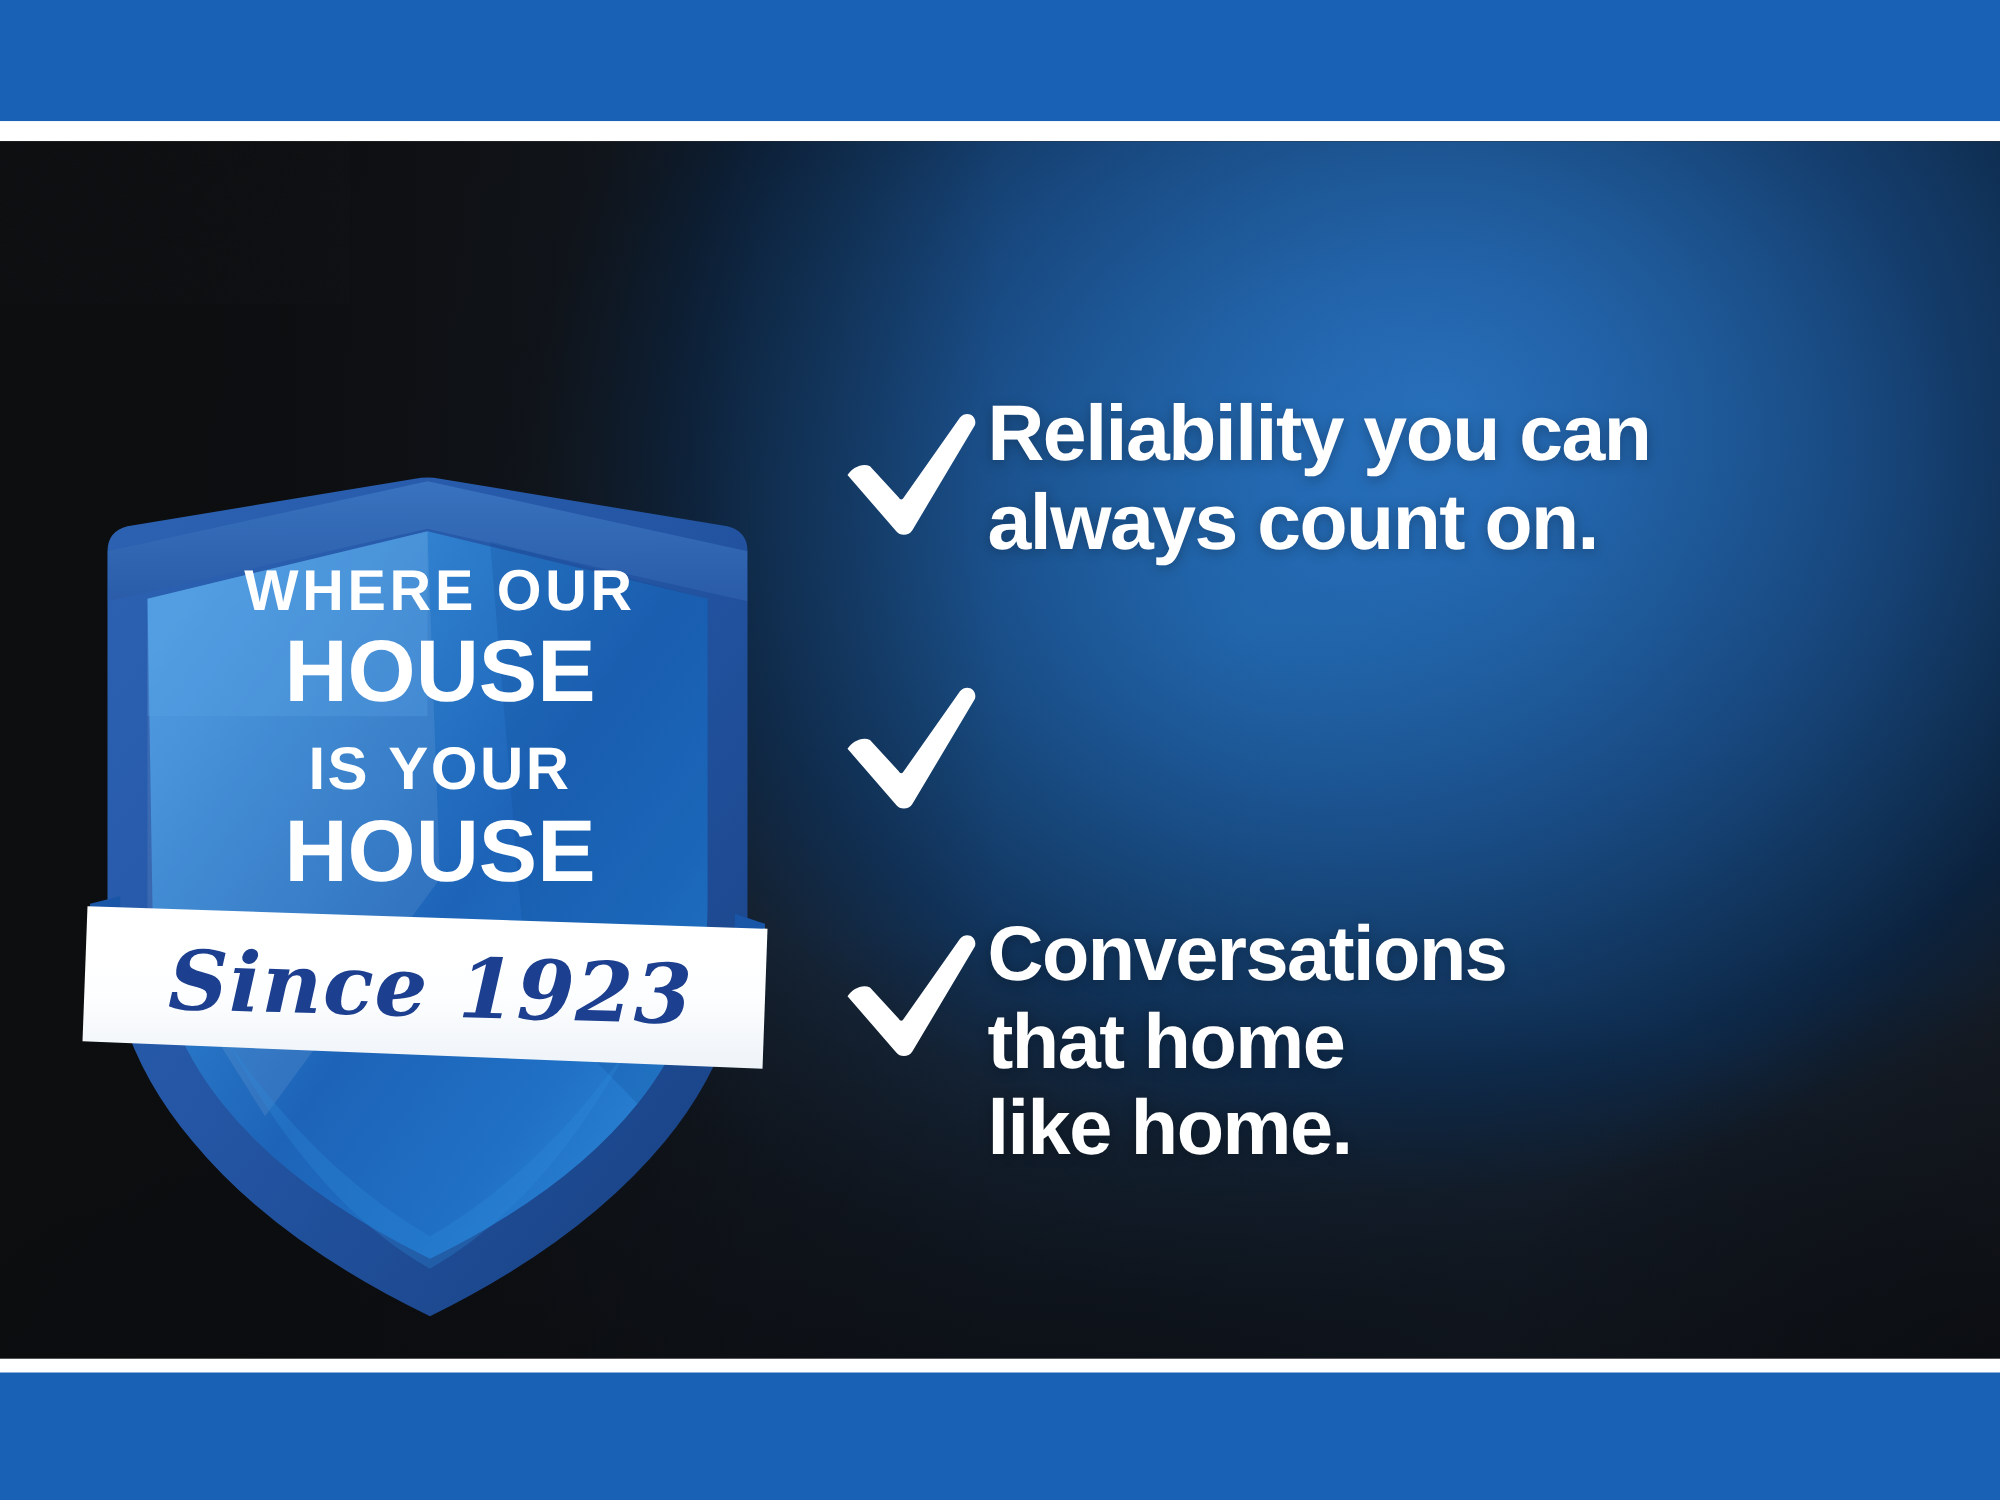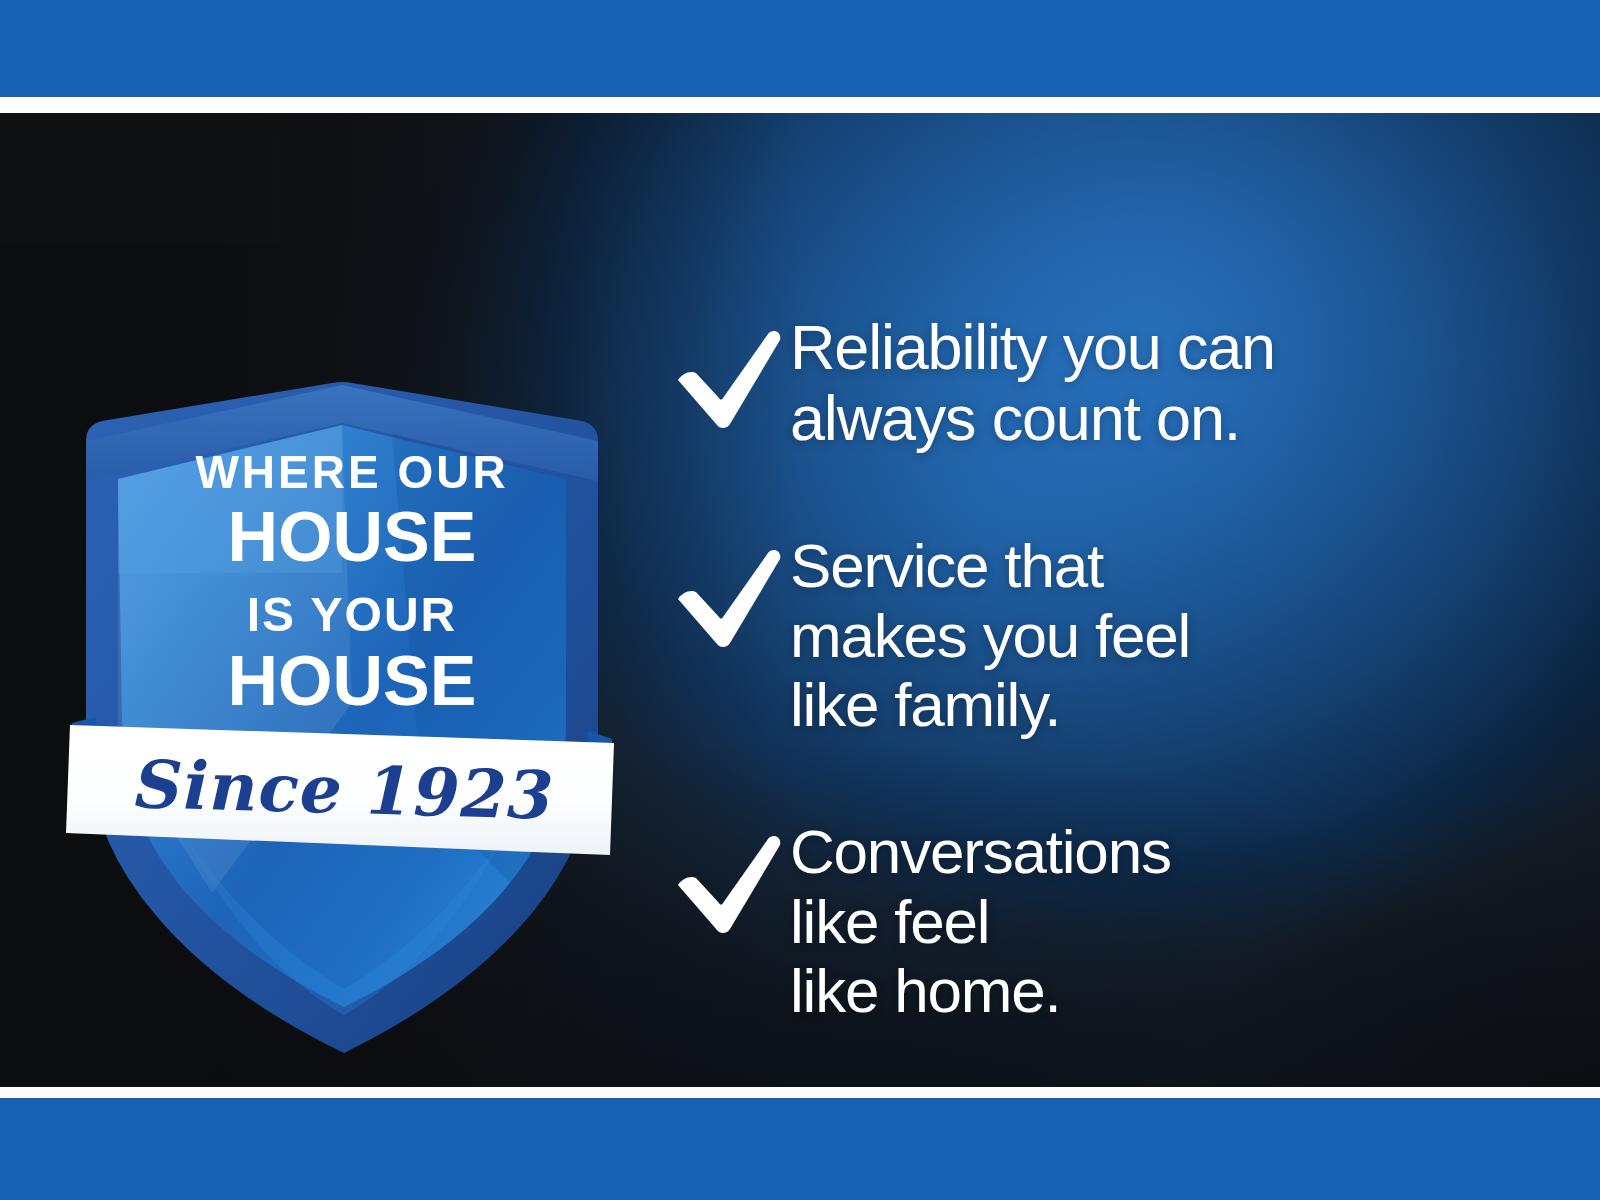--- a/index.html
+++ b/index.html
@@ -162,21 +162,21 @@
     flex: 0 0 auto;
     width: 118px;
     padding-top: 20px;
   }
   .check-wrap svg { display: block; width: 112px; height: 104px; }
 
   .bullet-text {
     flex: 1 1 auto;
     color: #ffffff;
     font-family: "Liberation Sans", sans-serif;
-    font-weight: normal;
+    font-weight: bold;
     font-size: 63px;
     line-height: 1.12;
     letter-spacing: -1.2px;
     white-space: pre-line;
     text-shadow: 0 2px 10px rgba(0,0,0,0.28);
     padding-top: 4px;
   }
   #bullet-2 .bullet-text,
   #bullet-3 .bullet-text { font-size: 62px; }
 </style>
@@ -291,35 +291,32 @@
       </div>
 
       <div class="bullet" id="bullet-2">
         <span class="check-wrap">
           <svg viewBox="0 0 112 104" xmlns="http://www.w3.org/2000/svg">
             <path d="M6,52 C10,46 18,42 24,45 L47,70 C48,72 50,72 51,70
                      L96,6 C101,0 110,4 108,12 L58,96
                      C55,101 48,101 45,97 Z" fill="#ffffff"></path>
           </svg>
         </span>
-        <span class="bullet-text">Service that
-makes you feel
-like family.</span>
       </div>
 
       <div class="bullet" id="bullet-3">
         <span class="check-wrap">
           <svg viewBox="0 0 112 104" xmlns="http://www.w3.org/2000/svg">
             <path d="M6,52 C10,46 18,42 24,45 L47,70 C48,72 50,72 51,70
                      L96,6 C101,0 110,4 108,12 L58,96
                      C55,101 48,101 45,97 Z" fill="#ffffff"></path>
           </svg>
         </span>
         <span class="bullet-text">Conversations
-like feel
+that home
 like home.</span>
       </div>
 
     </div>
   </div>
 
   <div class="whitegap" id="gap-bottom"></div>
   <div class="bar" id="bar-bottom"></div>
 
 </div>

